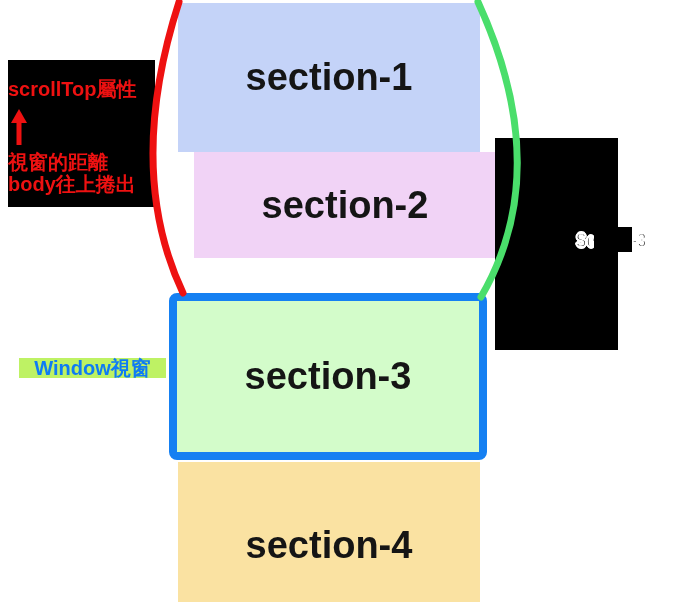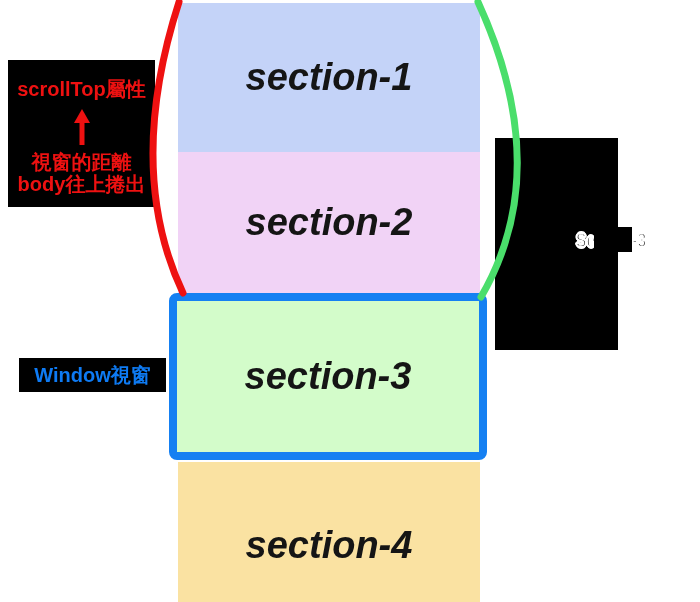--- a/index.html
+++ b/index.html
@@ -3,55 +3,55 @@
 <meta charset="utf-8">
 <style>
   html,body{margin:0;padding:0;background:#fff;}
   .stage{
     position:relative;width:700px;height:602px;background:#ffffff;
     font-family:"Liberation Sans","DejaVu Sans",sans-serif;overflow:hidden;
   }
   
   .section{
     position:absolute;left:178px;width:302px;
-    display:flex;align-items:center;justify-content:center;font-style:italic;
+    display:flex;align-items:center;justify-content:center;
   }
   .section .lbl{
     font-size:38px;font-weight:700;color:#151515;letter-spacing:0px;
   }
   .s1{top:3px;height:149px;background:#c4d3f8;}
-  .s2{top:152px;height:141px;background:#f1d3f6;}
+  .s2{top:152px;height:106px;background:#f1d3f6;margin-left:16px;}
   .s4{top:462px;height:167px;background:#fae2a2;}
   
   .window-box{
     position:absolute;left:169px;top:293px;width:302px;height:151px;
     border:8px solid #1580f2;border-radius:8px;z-index:2;
   }
   .s3{position:absolute;left:0;top:0;width:302px;height:151px;background:#d3fcca;}
   
   .note-box{
     position:absolute;left:8px;top:60px;width:147px;height:147px;background:#000;
-    display:flex;flex-direction:column;align-items:center;z-index:3;
+    display:flex;flex-direction:column;align-items:flex-start;z-index:3;
     box-sizing:border-box;padding-top:18px;
   }
   .note-line{color:#ee1111;font-weight:700;font-size:20px;line-height:22px;white-space:nowrap;}
   .note-arrow{margin:9px 0 6px 0;}
   
   .right-box{position:absolute;left:495px;top:138px;width:123px;height:212px;background:#000;z-index:1;}
   .right-label{
     position:absolute;left:576px;top:229px;z-index:2;white-space:nowrap;
     font-size:20px;font-weight:700;color:#000;
     -webkit-text-stroke:2px #ffffff;
     text-shadow:-2px 0 #fff,2px 0 #fff,0 -2px #fff,0 2px #fff,-1px -1px #fff,1px 1px #fff,-1px 1px #fff,1px -1px #fff;
     transform:scaleX(.78);transform-origin:left top;
   }
   .right-cover{position:absolute;left:594px;top:227px;width:38px;height:25px;background:#000;z-index:3;}
   
   .window-label{
-    position:absolute;left:19px;top:358px;width:147px;height:34px;background:#000000;
+    position:absolute;left:19px;top:358px;width:147px;height:20px;background:#bef264;
     display:flex;align-items:center;justify-content:center;z-index:5;
   }
   .window-label .txt{color:#0e7bf4;font-size:20px;font-weight:700;white-space:nowrap;}
   
   .curves{position:absolute;left:0;top:0;z-index:4;pointer-events:none;}
 </style>
 </head>
 <body>
 
 <div class="stage">

